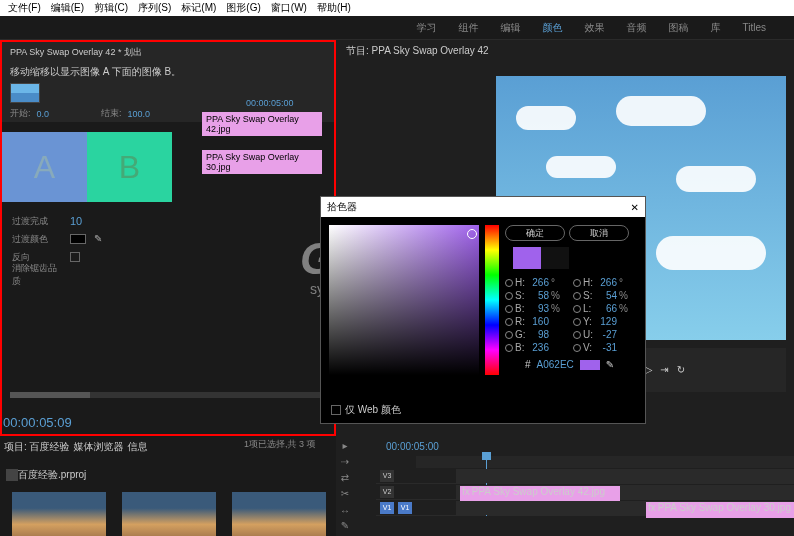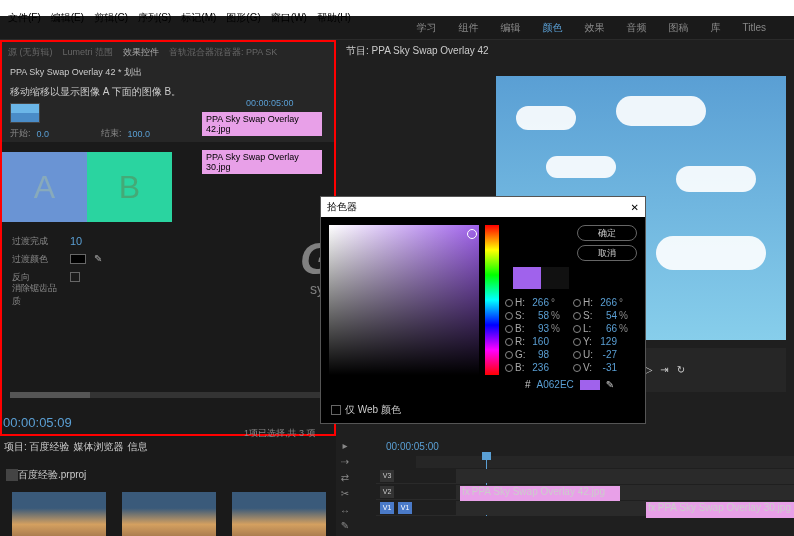--- a/index.html
+++ b/index.html
@@ -1,18 +1,18 @@
 <!DOCTYPE html>
 <html><head>
 <meta charset="utf-8">
 <style>
 *{margin:0;padding:0;box-sizing:border-box;font-family:"Microsoft YaHei",Arial,sans-serif;font-size:10px;color:#ccc}
 body{background:#1a1a1a;width:794px;height:536px;overflow:hidden;position:relative}
 .menubar{background:#fff;height:16px;display:flex;padding:0 4px;gap:2px}
-.menubar span{color:#000;font-size:10px;padding:11px 4px}
+.menubar span{color:#000;font-size:10px;padding:1px 4px}
 .workspace-tabs{height:24px;display:flex;justify-content:flex-end;padding-right:20px;gap:6px;align-items:center;background:#1a1a1a;border-bottom:1px solid #2a2a2a}
 .workspace-tabs span{color:#888;font-size:10px;padding:2px 8px}
 .workspace-tabs .active{color:#5a9fd4}
 .main{display:flex;height:396px}
 .left-panel{width:336px;position:relative;border:2px solid red}
 .panel-tabs{height:20px;display:flex;gap:10px;padding-left:6px;align-items:center;background:#262626}
 .panel-tabs span{color:#666;font-size:9px}
 .panel-tabs .active{color:#aaa}
 .effect-header{padding:4px 8px;background:#262626;font-size:9px;color:#ccc}
 .effect-row{display:flex;align-items:center;padding:2px 8px;gap:6px;background:#262626}
@@ -41,21 +41,21 @@
 .transport{display:flex;justify-content:center;gap:8px;margin-top:16px;color:#aaa;font-size:10px}
 .picker{position:absolute;left:320px;top:196px;width:326px;height:228px;background:#000000;border:1px solid #555;z-index:100}
 .picker-title{background:#fff;height:20px;display:flex;justify-content:space-between;align-items:center;padding:0 6px}
 .picker-title span{color:#000;font-size:10px}
 .picker-close{color:#000;font-size:12px}
 .picker-body{display:flex;padding:8px;gap:6px}
 .grad-box{width:150px;height:150px;background:linear-gradient(to bottom,rgba(0,0,0,0) 0%,#000 100%),linear-gradient(to right,#fff 0%,#a062ec 100%);position:relative}
 .grad-cursor{position:absolute;width:10px;height:10px;border:1px solid #fff;border-radius:50%;left:138px;top:4px}
 .hue-strip{width:14px;height:150px;background:linear-gradient(red,#ff0,#0f0,#0ff,#00f,#f0f,red)}
 .picker-right{flex:1}
-.picker-btns{display:flex;flex-direction:column;gap:4px;align-items:flex-end}
+.picker-btns{display:flex;flex-direction:row;gap:4px;align-items:flex-end}
 .picker-btn{width:60px;height:16px;border:1px solid #666;border-radius:8px;text-align:center;font-size:9px;line-height:14px;color:#ccc}
 .swatch-row{display:flex;gap:0;margin-top:6px;margin-left:8px}
 .swatch{width:28px;height:22px}
 .sw-new{background:#a062ec}
 .sw-old{background:#111}
 .hslrgb{margin-top:8px;display:grid;grid-template-columns:1fr 1fr;gap:2px 4px;font-size:9px}
 .hslrgb div{display:flex;gap:2px;align-items:center}
 .radio{width:8px;height:8px;border:1px solid #888;border-radius:50%}
 .hslrgb .lbl{color:#aaa;width:10px}
 .hslrgb .val{color:#5a9fd4;width:22px;text-align:right}
@@ -66,21 +66,21 @@
 .web-only{position:absolute;bottom:6px;left:10px;display:flex;gap:4px;align-items:center;font-size:9px;color:#aaa}
 .bottom{height:116px;display:flex;background:#1a1a1a}
 .project-panel{width:336px;padding:4px}
 .proj-tabs{display:flex;gap:4px;font-size:9px;color:#888;margin-bottom:12px}
 .proj-name{display:flex;align-items:center;gap:0;padding:2px;font-size:9px}
 .proj-icon{width:12px;height:12px;background:#444}
 .bins{display:flex;gap:16px;margin-top:8px;padding-left:8px}
 .bin{width:94px}
 .bin-thumb{width:94px;height:54px;background:linear-gradient(#3a5a7a 30%,#d4a060 60%,#8a6040);position:relative}
 .bin-dur{position:absolute;right:16px;bottom:2px;font-size:8px;color:#ccc}
-.proj-status{font-size:9px;color:#888;margin-top:5px;position:absolute;left:244px;top:422px}
+.proj-status{font-size:9px;color:#888;margin-top:16px;position:absolute;left:244px;top:422px}
 .timeline-panel{flex:1;background:#1f1f1f;position:relative;padding-left:40px}
 .tl-tools{position:absolute;left:2px;top:0;width:34px;display:flex;flex-direction:column;gap:2px;padding-top:4px}
 .tl-tool{width:14px;height:14px;color:#888;text-align:center;font-size:10px}
 .tl-header{height:20px;display:flex;align-items:center;padding-left:10px;gap:20px}
 .tl-timecode{color:#5a9fd4;font-size:10px}
 .tl-ruler{height:12px;background:#262626;position:relative;margin-left:40px}
 .playhead{position:absolute;left:70px;top:0;width:1px;height:60px;background:#5a9fd4}
 .playhead::before{content:"";position:absolute;left:-4px;top:-4px;width:9px;height:8px;background:#5a9fd4}
 .tracks{margin-left:0}
 .track{height:16px;display:flex;align-items:center;border-bottom:1px solid #2a2a2a}
@@ -116,26 +116,20 @@
   <span class="active">颜色</span>
   <span>效果</span>
   <span>音频</span>
   <span>图稿</span>
   <span>库</span>
   <span>Titles</span>
 </div>
 
 <div class="main">
   <div class="left-panel">
-    <div class="panel-tabs">
-      <span>源 (无剪辑)</span>
-      <span>Lumetri 范围</span>
-      <span class="active">效果控件</span>
-      <span>音轨混合器混音器: PPA SK</span>
-    </div>
     <div class="effect-header">PPA Sky Swap Overlay 42 * 划出</div>
     <div class="effect-row">
       <span>移动缩移以显示图像 A 下面的图像 B。</span>
     </div>
     <div class="effect-row">
       <div class="thumb-small"></div>
     </div>
     <div class="effect-row">
       <span class="effect-text">开始:</span>
       <span class="timecode-blue">0.0</span>

